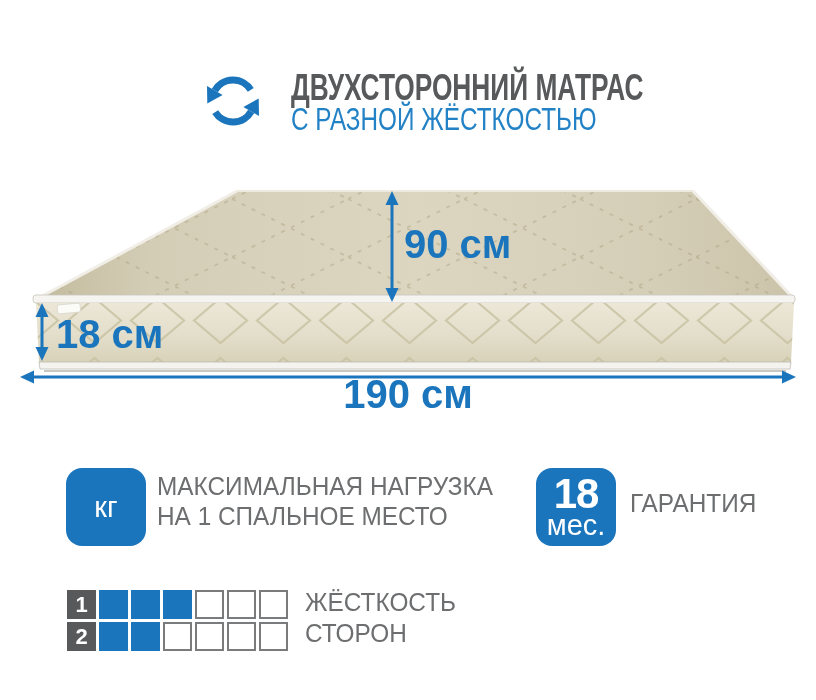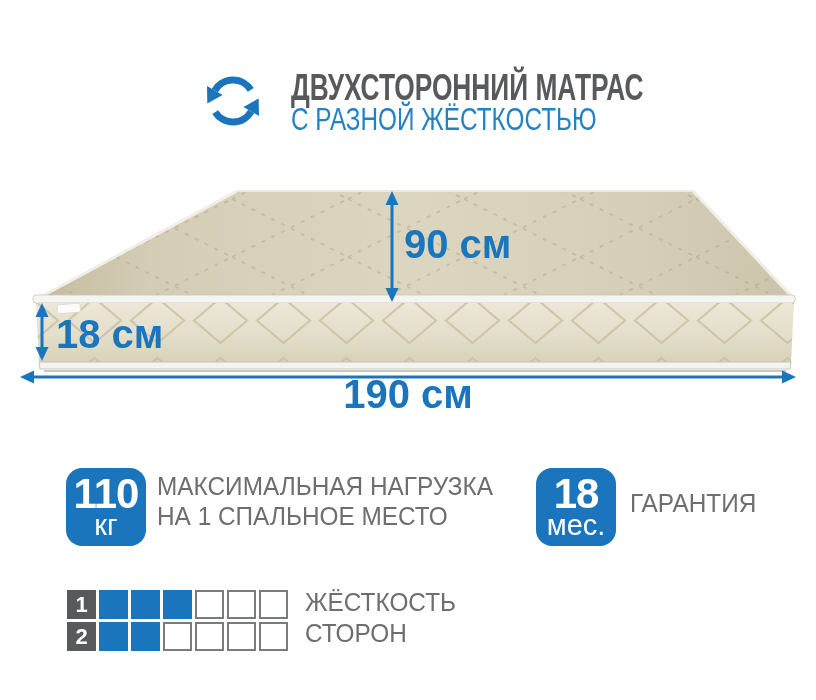--- a/index.html
+++ b/index.html
@@ -111,21 +111,20 @@
 
     <g stroke="var(--accent-blue,#1b75bc)" fill="var(--accent-blue,#1b75bc)">
       <line x1="31" y1="207" x2="785" y2="207" stroke-width="3"></line>
       <polygon points="20,207 34,200.5 34,213.5" stroke="none"></polygon>
       <polygon points="796,207 782,200.5 782,213.5" stroke="none"></polygon>
     </g>
     <text x="408" y="238" font-size="40" text-anchor="middle">190 см</text>
   </svg>
 
   <div class="badge" style="left:66px;top:468px;">
-    <div class="badge-value">110</div>
     <div class="badge-unit">кг</div>
   </div>
   <div class="feature-label" style="left:157px;top:471px;">
     <div>МАКСИМАЛЬНАЯ НАГРУЗКА</div>
     <div>НА 1 СПАЛЬНОЕ МЕСТО</div>
   </div>
 
   <div class="badge" style="left:536px;top:468px;">
     <div class="badge-value">18</div>
     <div class="badge-unit">мес.</div>

